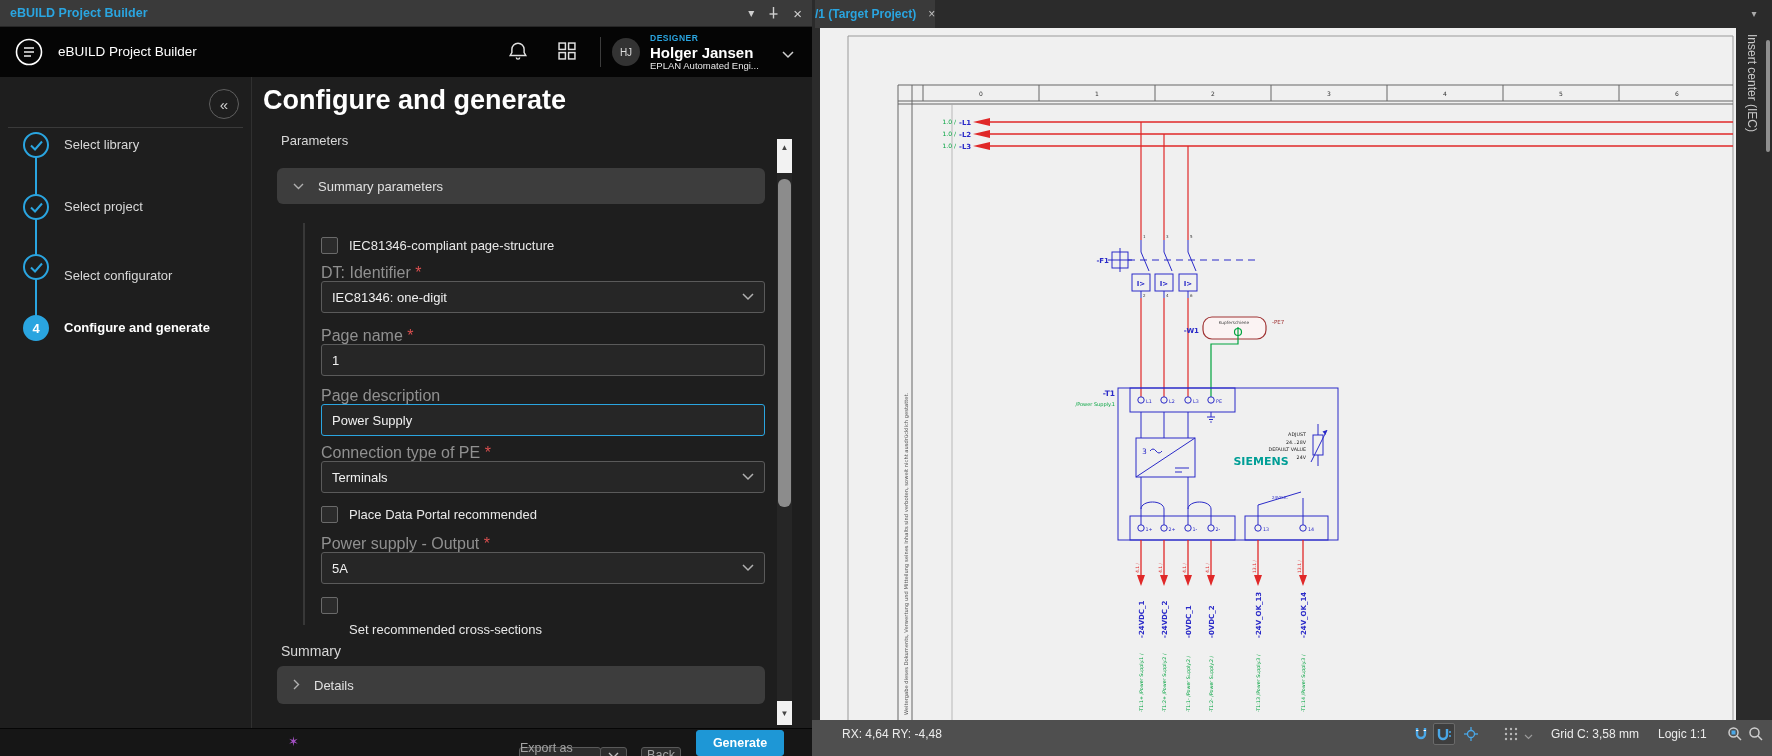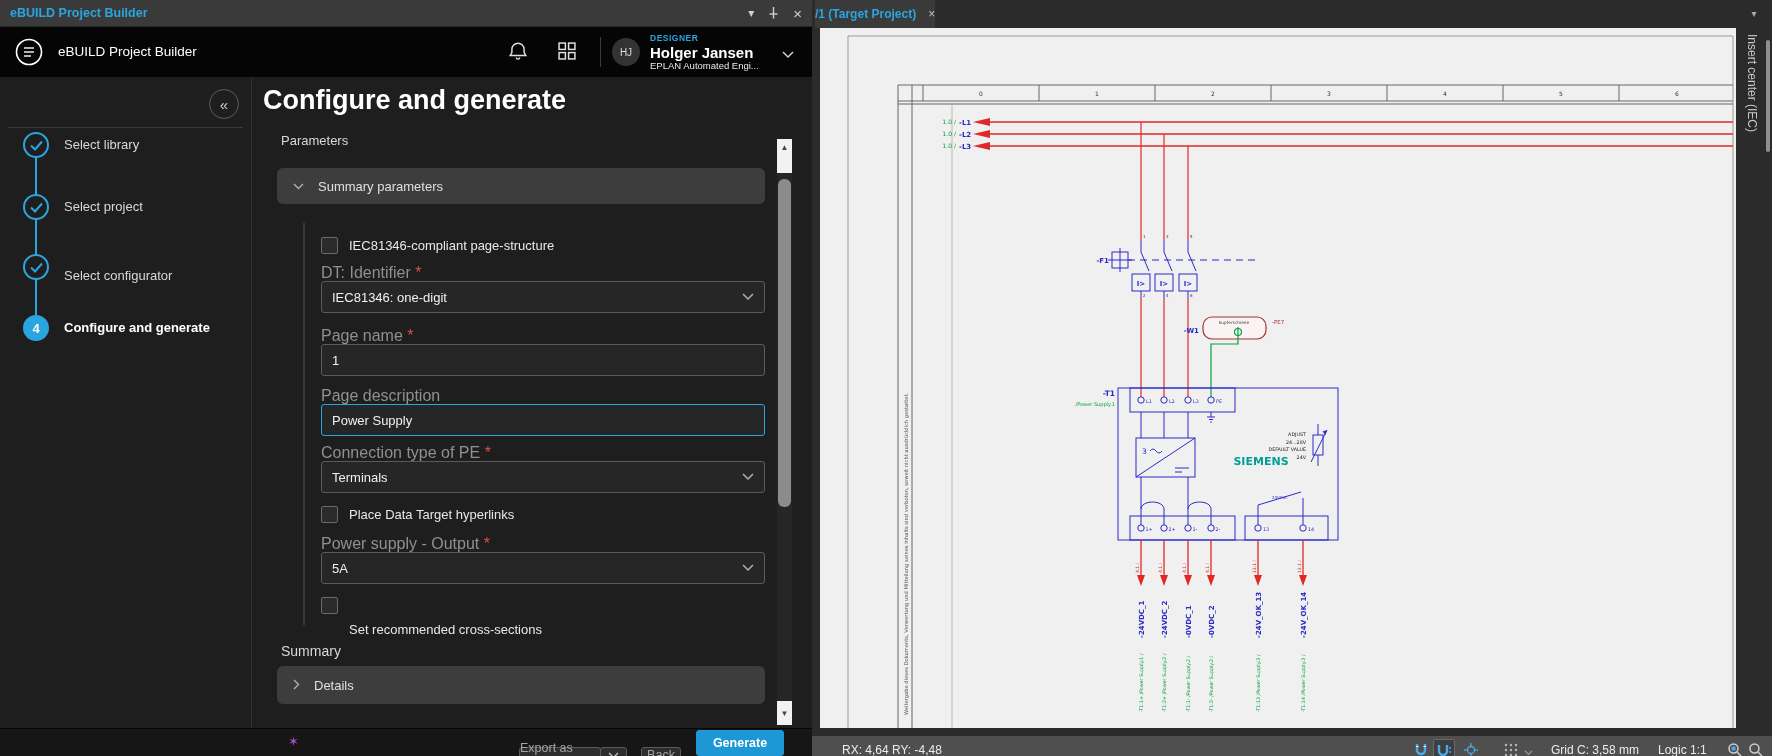--- a/index.html
+++ b/index.html
@@ -69,21 +69,21 @@
        display:flex;align-items:center;gap:12px;}
   .tab .tl{color:#2aa5e0;font-size:12px;font-weight:bold;}
   .tab .tx{color:#c0c0c0;font-size:12px;}
   .canvas{position:absolute;left:8px;top:28px;right:36px;bottom:28px;background:#f0f0f0;}
   .strip{position:absolute;right:0;top:0;width:36px;bottom:28px;background:#2b2b2b;}
   .strip-btn{position:absolute;left:7px;top:6px;width:22px;height:15px;color:#aaa;font-size:10px;
              display:flex;align-items:center;justify-content:center;}
   .strip-label{position:absolute;left:9px;top:34px;color:#c8c8c8;font-size:12px;
                writing-mode:vertical-rl;white-space:nowrap;}
   .strip-sb{position:absolute;right:2px;top:40px;width:4px;height:112px;background:#8f8f8f;border-radius:2px;}
-  .statusbar{position:absolute;left:0;bottom:0;width:100%;height:20px;background:#4f4f4f;
+  .statusbar{position:absolute;left:0;bottom:0;width:100%;height:36px;background:#4f4f4f;
              color:#ececec;font-size:12px;}
   .statusbar .coords{position:absolute;left:30px;top:7px;}
   .pressed{position:absolute;background:#3e3e3e;border:1px solid #6a6a6a;border-radius:2px;}
   svg text{font-family:"DejaVu Sans","Liberation Sans",sans-serif;}
 </style>
 </head>
 <body>
 
 <div class="stage">
 
@@ -214,21 +214,21 @@
       <div class="field" style="top:384px;">
         <span>Terminals</span>
         <span class="chev-r">
           <svg width="12" height="8" viewBox="0 0 12 8">
               <polyline points="1,1 6,6 11,1" fill="none" stroke="#b0b0b0" stroke-width="1.5"></polyline>
             </svg>
         </span>
       </div>
 
       <div class="cb" style="left:69px;top:429px;"></div>
-      <div class="cb-label" style="left:97px;top:430px;">Place Data Target hyperlinks</div>
+      <div class="cb-label" style="left:97px;top:430px;">Place Data Portal recommended</div>
 
       <div class="f-label" style="top:458px;"><span>Power supply - Output</span> <span class="req">*</span></div>
       <div class="field" style="top:475px;">
         <span>5A</span>
         <span class="chev-r">
           <svg width="12" height="8" viewBox="0 0 12 8">
               <polyline points="1,1 6,6 11,1" fill="none" stroke="#b0b0b0" stroke-width="1.5"></polyline>
             </svg>
         </span>
       </div>

